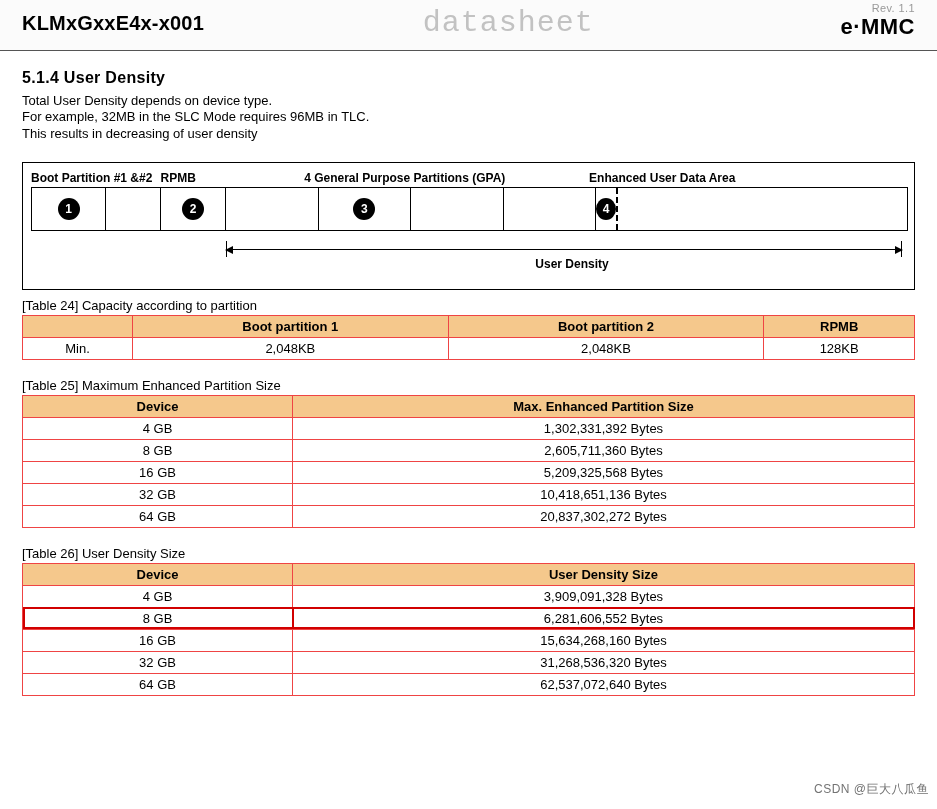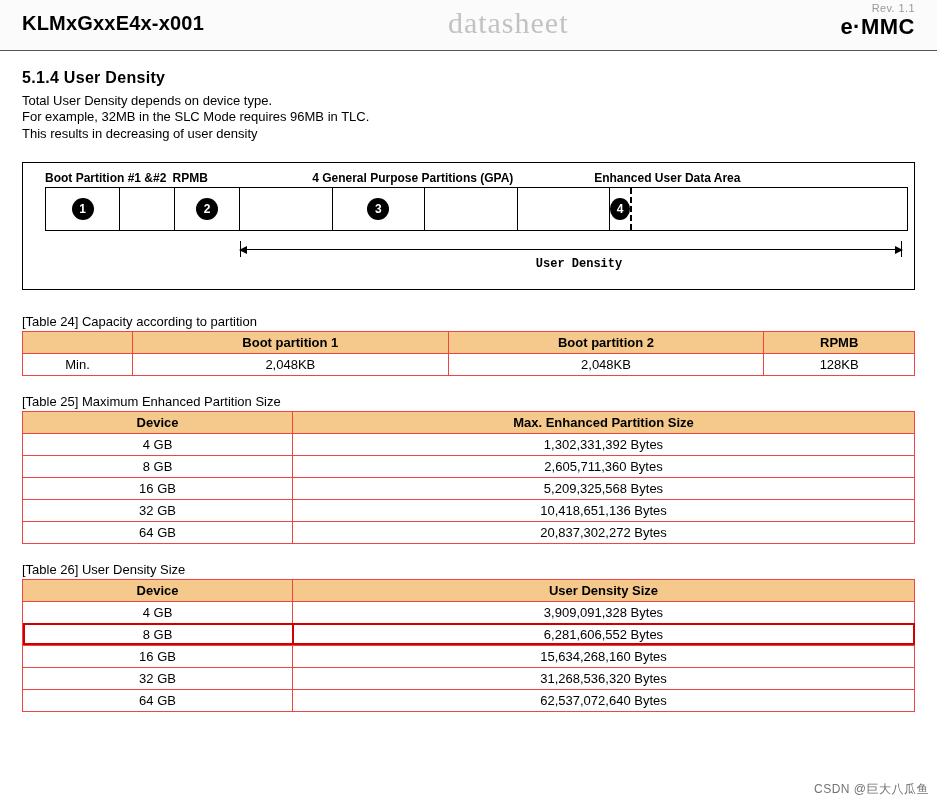--- a/index.html
+++ b/index.html
@@ -25,21 +25,21 @@
     font-weight: bold;
     font-size: 20px;
     letter-spacing: 0.2px;
     padding-top: 6px;
   }
   .header-center {
     font-size: 30px;
     color: #c2c2c2;
     letter-spacing: 1px;
     font-weight: 400;
-    font-family: Liberation Serif, serif;
+    font-family: Liberation Mono, monospace;
   }
   .header-right-wrap {
     text-align: right;
     padding-top: 0;
     margin-left: 28px;
   }
   .header-rev {
     font-size: 11px;
     color: #999;
     margin-top: -4px;
@@ -60,22 +60,22 @@
     margin-bottom: 6px;
     font-family: Arial, sans-serif;
   }
   .body-text {
     font-size: 13px;
     line-height: 1.25;
     margin-bottom: 20px;
   }
   .partition-diagram-outer {
     border: 1px solid #000;
-    padding: 8px 6px 18px 22px;
-    margin-bottom: 24px;
+    padding: 8px 6px 18px 8px;
+    margin-bottom: 8px;
     position: relative;
   }
   .part-labels {
     display: flex;
     font-size: 12px;
     font-weight: bold;
     margin-bottom: 2px;
   }
   .part-lbl-boot { width: 130px; }
   .part-lbl-rpmb { width: 60px; }
@@ -165,21 +165,20 @@
     border-right: 1px solid #000;
     left: 0; right: 6px;
   }
   .arrow-label {
     position: absolute;
     top: 16px;
     left: 16px; right: 6px;
     text-align: center;
     font-weight: bold;
     font-size: 12px;
-    font-family: Liberation Mono, monospace;
   }
   .table-caption {
     font-size: 13px;
     margin-bottom: 2px;
   }
   table.ds {
     width: 100%;
     border-collapse: collapse;
     margin-bottom: 18px;
     font-size: 13px;

